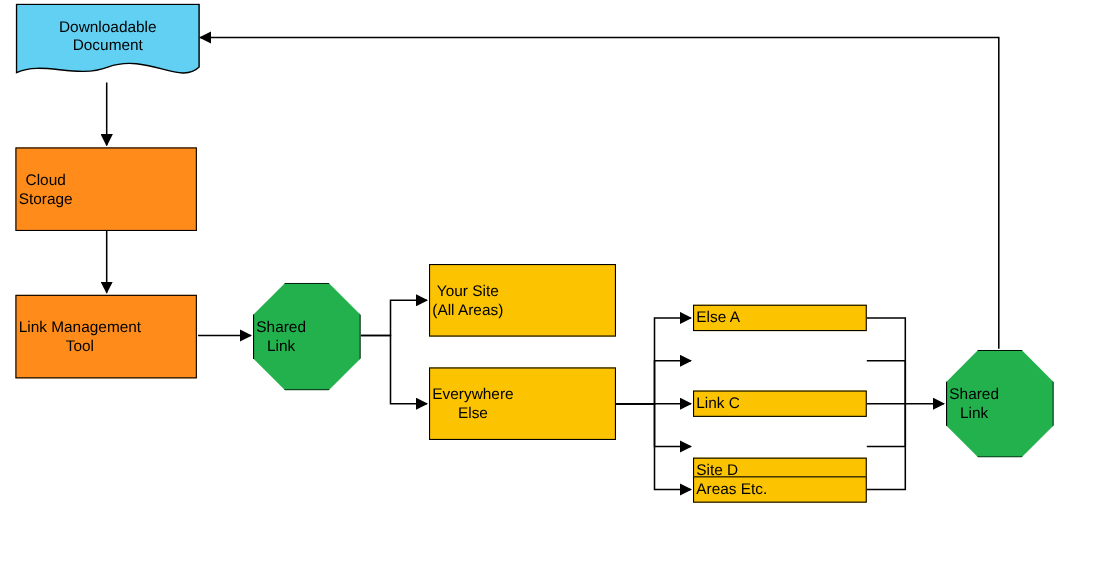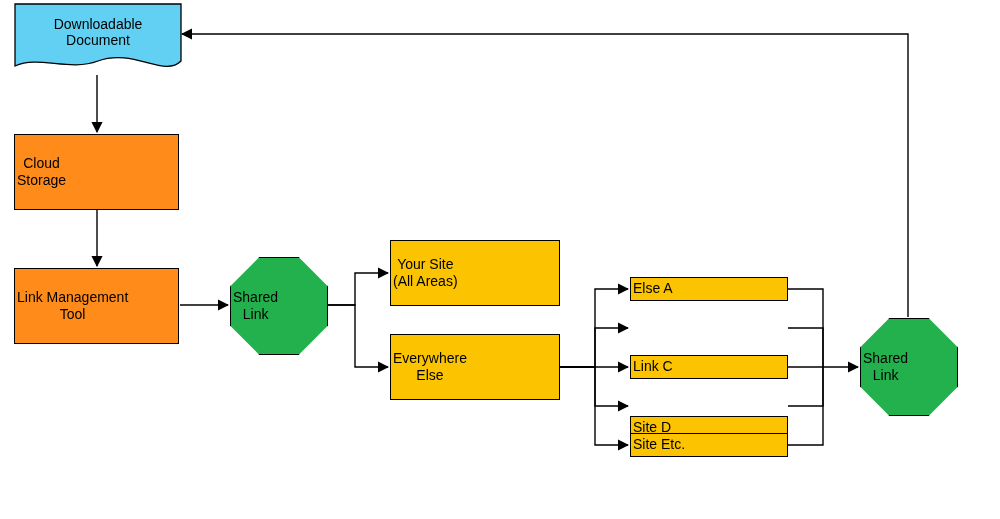--- a/index.html
+++ b/index.html
@@ -85,20 +85,20 @@
   <div class="node rect gold" style="left:630px;top:277px;width:158px;height:24px;">
     <span>Else A</span>
   </div>
   <div class="node rect gold" style="left:630px;top:355px;width:158px;height:24px;">
     <span>Link C</span>
   </div>
   <div class="node rect gold" style="left:630px;top:394px;width:158px;height:24px;margin-top:22px;">
     <span>Site D</span>
   </div>
   <div class="node rect gold" style="left:630px;top:433px;width:158px;height:24px;">
-    <span>Site Etc.</span>
+    <span>Areas Etc.</span>
   </div>
 
   <div class="node octagon" style="left:860px;top:318px;width:98px;height:98px;">
     <span>Shared<br>Link</span>
   </div>
 
 </div>
 
 </body></html>

